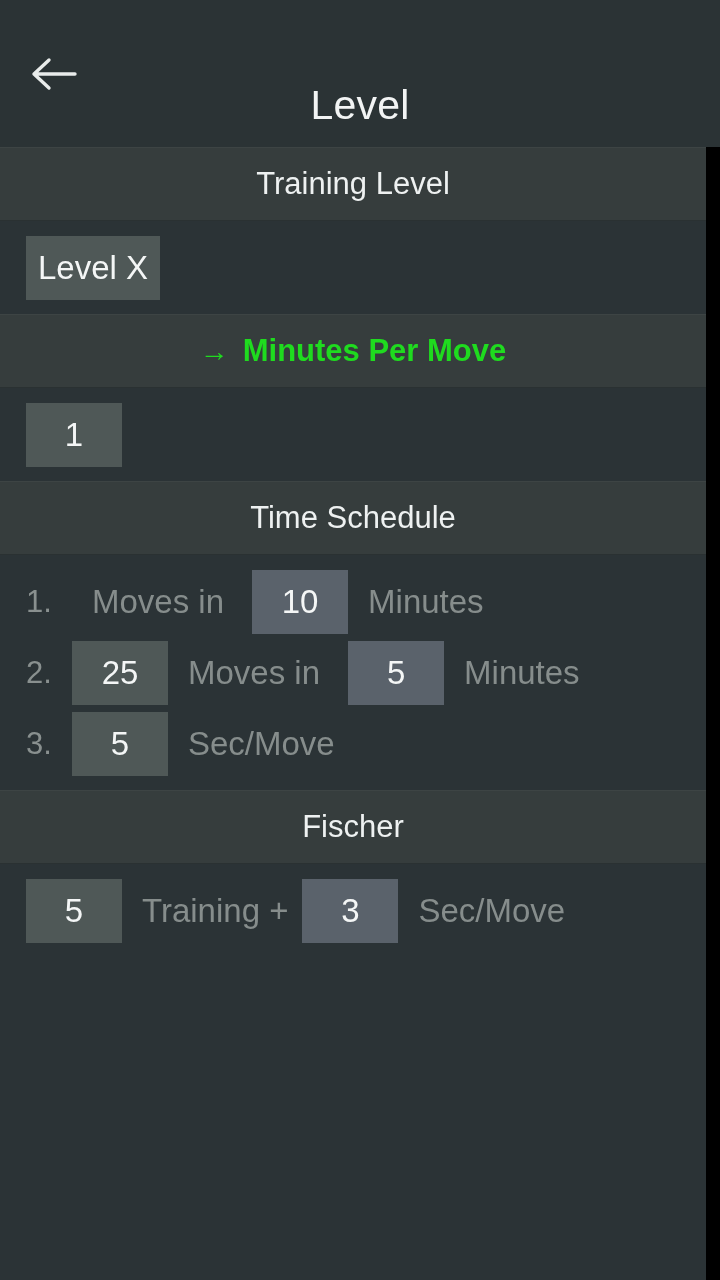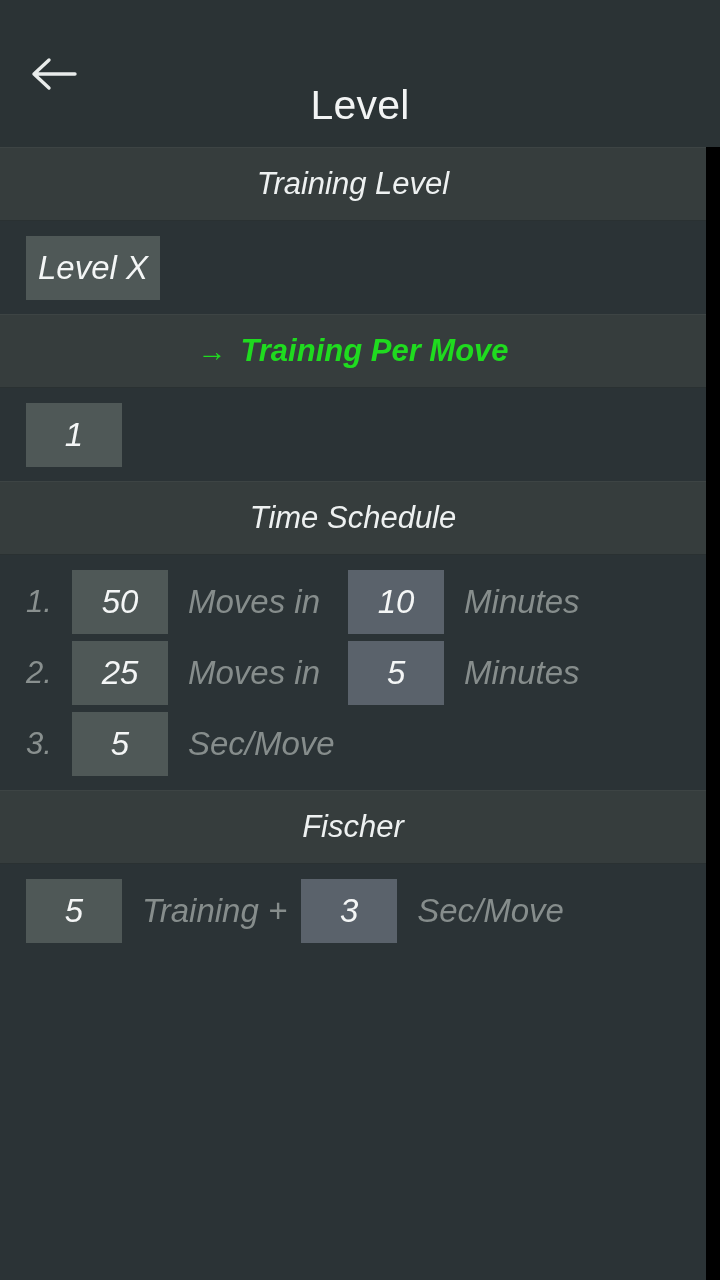--- a/index.html
+++ b/index.html
@@ -61,21 +61,20 @@
 
   
   .content {
     position: absolute;
     left: 0;
     top: 147px;
     width: 706px;
     height: 1133px;
     background: #2b3336;
     overflow: hidden;
-    font-style: italic;
   }
 
   .scrollbar-track {
     position: absolute;
     right: 0;
     top: 147px;
     width: 14px;
     height: 1133px;
     background: #000000;
   }
@@ -195,37 +194,36 @@
       <span class="sh-title">Training Level</span>
     </div>
     <div class="section-body">
       <div class="row firstrow lastrow">
         <div class="chip green wide pad-left-26">Level X</div>
       </div>
     </div>
 
     <div class="section-header active">
       <span class="sh-arrow">→</span>
-      <span class="sh-title">Training Per Move</span>
+      <span class="sh-title">Minutes Per Move</span>
     </div>
     <div class="section-body">
       <div class="row firstrow lastrow">
         <div class="chip green pad-left-26">1</div>
         <div class="gap-md"></div>
       </div>
     </div>
 
     <div class="section-header">
       <span class="sh-title">Time Schedule</span>
     </div>
     <div class="section-body">
 
       <div class="row firstrow">
         <div class="idx">1.</div>
-        <div class="chip green">50</div>
         <div class="gap-md"></div>
         <div class="lbl">Moves in</div>
         <div class="gap-lg"></div>
         <div class="chip blue">10</div>
         <div class="gap-md"></div>
         <div class="lbl">Minutes</div>
       </div>
 
       <div class="row">
         <div class="idx">2.</div>

